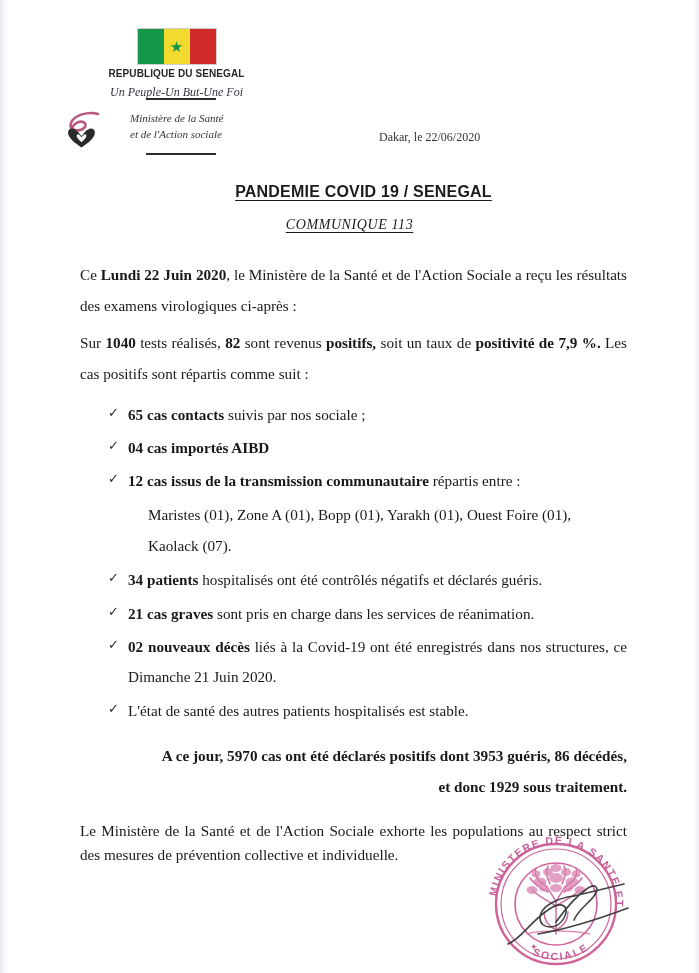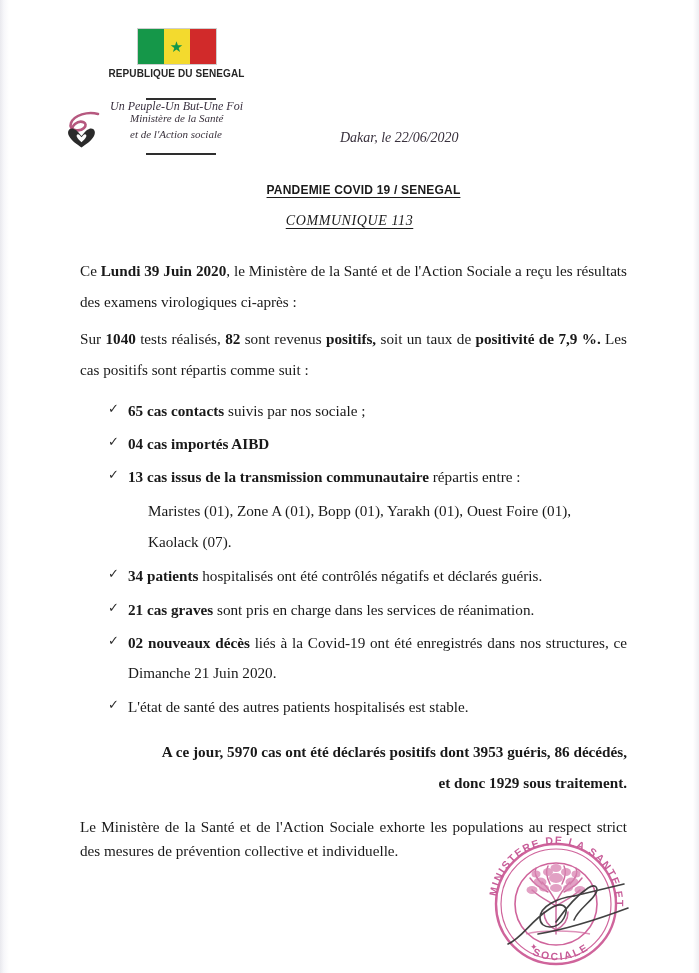--- a/index.html
+++ b/index.html
@@ -67,21 +67,21 @@
     letter-spacing: .1px;
     margin-top: 3px;
     color: #262626;
     white-space: nowrap;
   }
   .motto {
     font-family: "Liberation Serif", "DejaVu Serif", serif;
     font-style: italic;
     font-size: 12px;
     color: #3a3140;
-    margin-top: 20px;
+    margin-top: 6px;
     white-space: nowrap;
     transform: scaleY(1.05);
   }
 
   .logo {
     position: absolute;
     left: 58px;
     top: 110px;
     width: 52px;
     height: 40px;
@@ -102,34 +102,33 @@
   }
   .ministry-lines {
     margin: 11px 0 10px 12px;
     font-style: italic;
     font-size: 11px;
     line-height: 1.45;
     color: #39313c;
   }
   .date-line {
     position: absolute;
-    left: 340px;
+    left: 379px;
     top: 130px;
-    font-style: italic;
-    font-size: 14px;
+    font-size: 12px;
     color: #38303c;
     white-space: nowrap;
   }
 
   
   .title-block { text-align: center; margin-top: 8px; }
   .doc-title {
     font-family: "Liberation Sans", "DejaVu Sans", sans-serif;
     font-weight: bold;
-    font-size: 12px;
+    font-size: 16px;
     letter-spacing: .2px;
     text-decoration: underline;
     text-underline-offset: 3px;
     color: #1b1b1b;
     padding-left: 28px;
   }
   .doc-subtitle {
     margin-top: 16px;
     font-family: "Liberation Serif", "DejaVu Serif", serif;
     font-weight: normal;
@@ -245,33 +244,33 @@
     <div class="date-line">Dakar, le 22/06/2020</div>
   </div>
 
   <div class="title-block">
     <div class="doc-title">PANDEMIE COVID 19 / SENEGAL</div>
     <div class="doc-subtitle">COMMUNIQUE 113</div>
   </div>
 
   <div class="body-wrap">
 
-    <p class="para"><span>Ce </span><b>Lundi 39 Juin 2020</b><span>, le Ministère de la Santé et de l'Action Sociale a reçu les résultats des examens virologiques ci-après :</span></p>
+    <p class="para"><span>Ce </span><b>Lundi 22 Juin 2020</b><span>, le Ministère de la Santé et de l'Action Sociale a reçu les résultats des examens virologiques ci-après :</span></p>
 
     <p class="para"><span>Sur </span><b>1040</b><span> tests réalisés, </span><b>82</b><span> sont revenus </span><b>positifs,</b><span> soit un taux de </span><b>positivité de 7,9 %.</b><span> Les cas positifs sont répartis comme suit :</span></p>
 
     <ul class="bullets">
       <li>
         <span class="check">✓</span><b>65 cas contacts</b><span> suivis par nos sociale ;</span>
       </li>
       <li>
         <span class="check">✓</span><b>04 cas importés AIBD</b><span></span>
       </li>
       <li>
-        <span class="check">✓</span><b>13 cas issus de la transmission communautaire</b><span> répartis entre :</span>
+        <span class="check">✓</span><b>12 cas issus de la transmission communautaire</b><span> répartis entre :</span>
 
         <div class="locality-block">
           <span class="lrow">Maristes (01), Zone A (01), Bopp (01), Yarakh (01), Ouest Foire (01),</span>
           <span class="lrow">Kaolack (07).</span>
         </div>
       </li>
 
       <li>
         <span class="check">✓</span><b>34 patients</b><span> hospitalisés ont été contrôlés négatifs et déclarés guéris.</span>
       </li>

